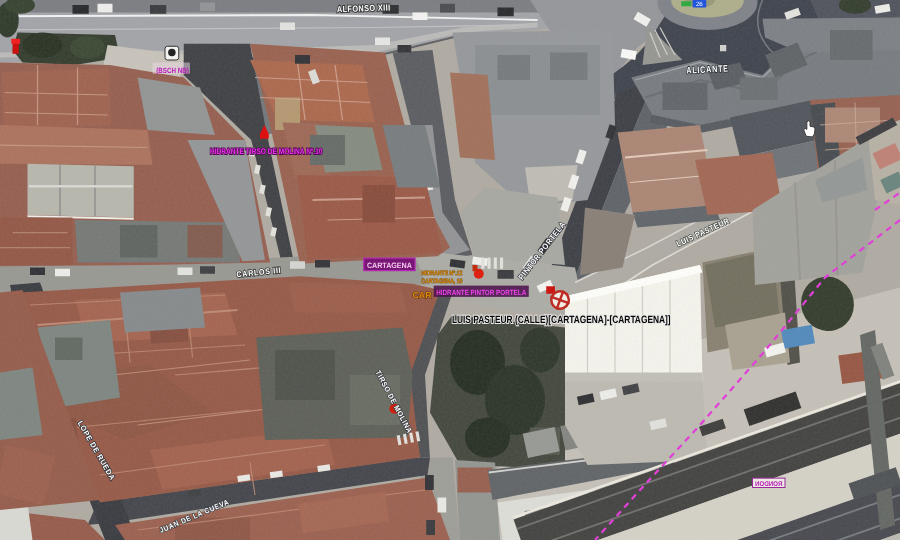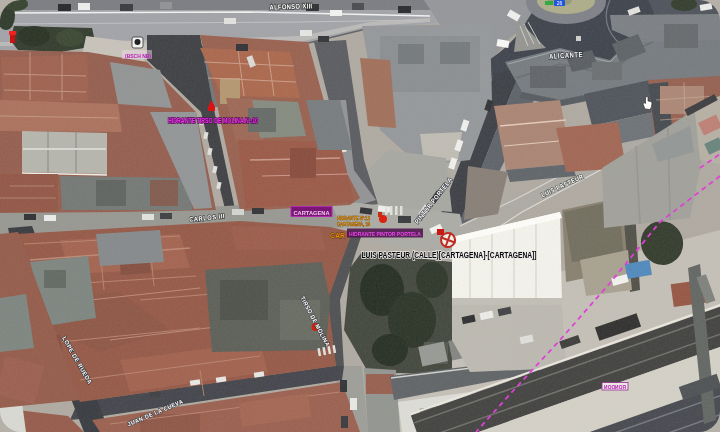--- a/index.html
+++ b/index.html
@@ -1,16 +1,16 @@
 <!DOCTYPE html>
 <html><head>
 <meta charset="utf-8">
 <style>
   html,body{margin:0;padding:0;background:#b5b0a8;}
-  #map{position:relative;width:720px;height:432px;overflow:hidden;font-family:"Liberation Sans",sans-serif;border-radius:21px;}
+  #map{position:relative;width:720px;height:432px;overflow:hidden;font-family:"Liberation Sans",sans-serif;}
   svg{display:block;}
 </style>
 </head>
 <body>
 <div id="map">
 <svg width="720" height="432" viewBox="0 0 720 432" xmlns="http://www.w3.org/2000/svg">
 <defs>
 <filter id="nz" x="0" y="0" width="100%" height="100%">
 <feTurbulence type="fractalNoise" baseFrequency="0.55" numOctaves="2" result="n"></feTurbulence>
 <feColorMatrix in="n" type="matrix" values="0 0 0 0 0.5  0 0 0 0 0.47  0 0 0 0 0.44  0 0 0 0.55 0"></feColorMatrix>

